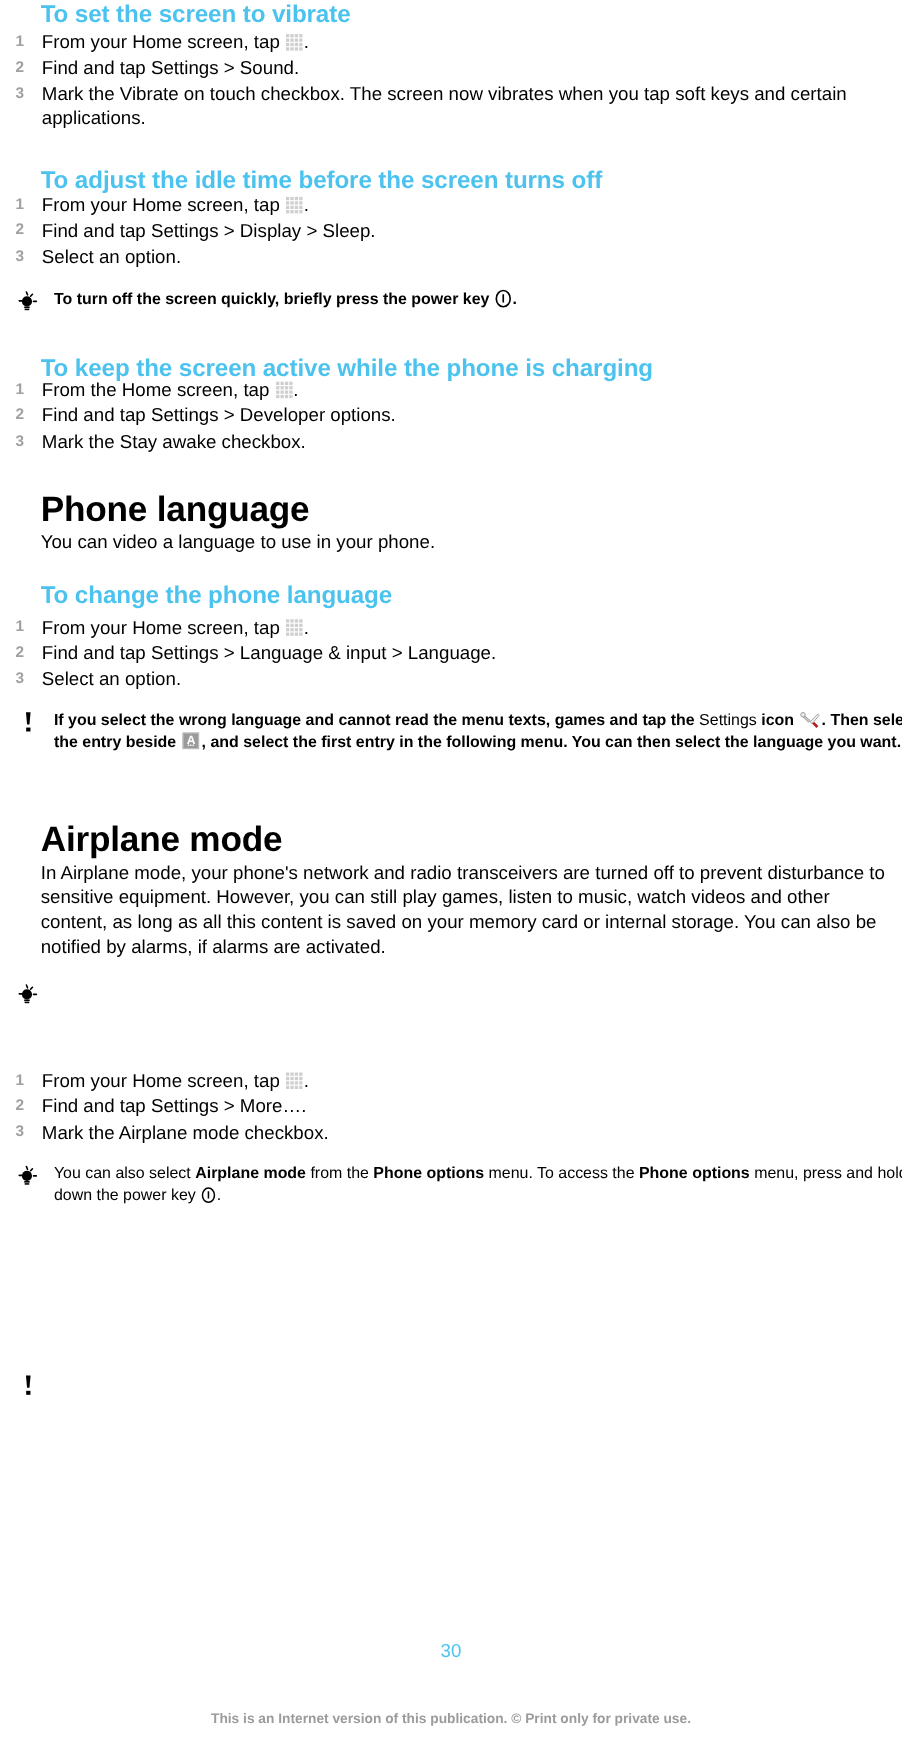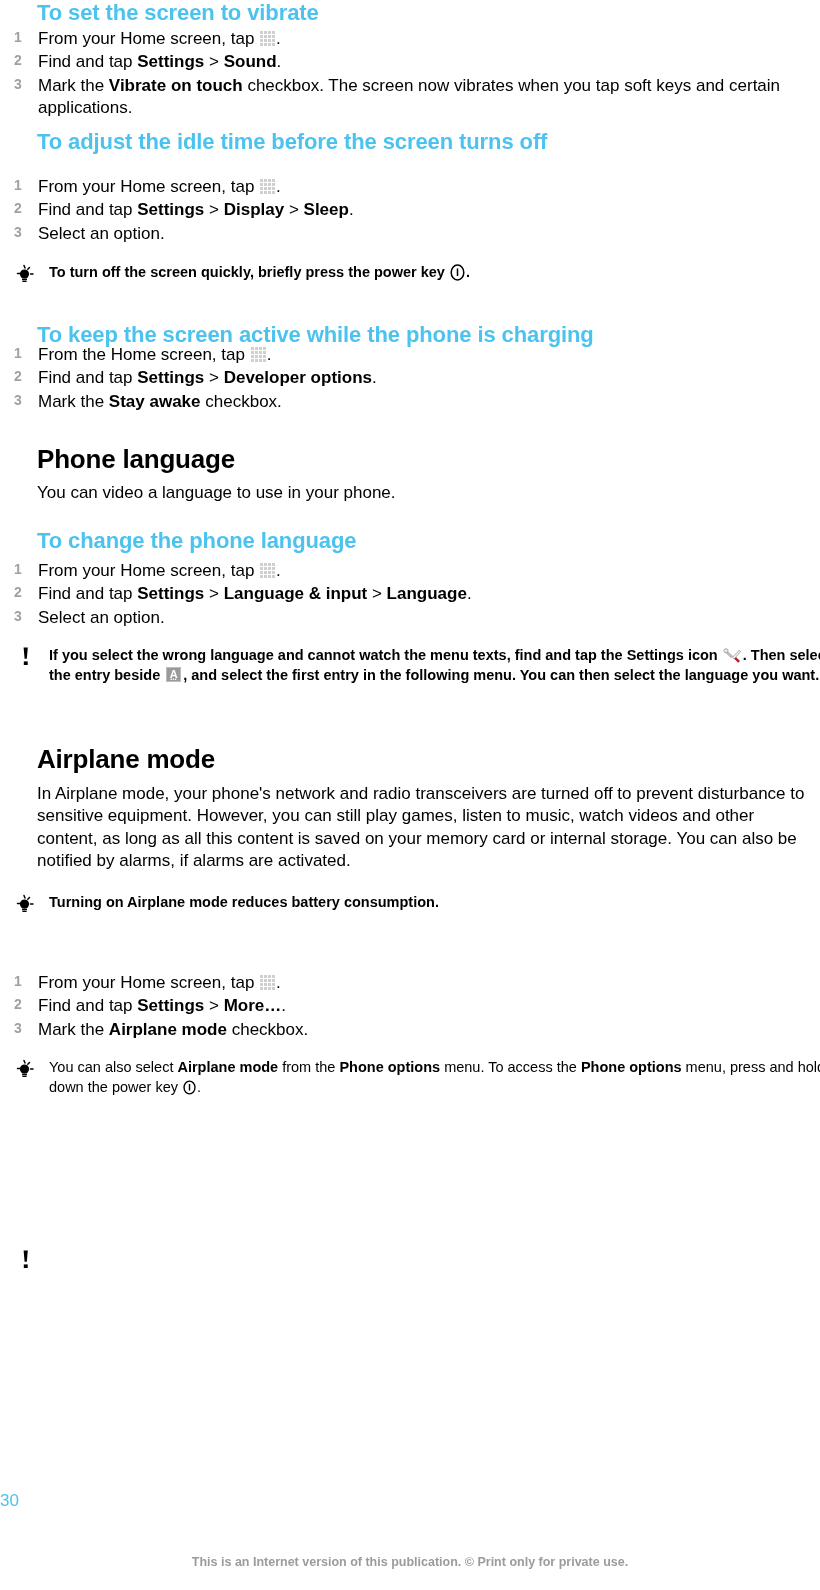--- a/index.html
+++ b/index.html
@@ -23,21 +23,21 @@
   }
   .content {
     position: absolute;
     left: 0;
     top: 0;
     width: 820px;
   }
 
   
   h2.section-title {
-    font-size: 26px;
+    font-size: 32px;
     font-weight: bold;
     color: #000;
     margin: 0;
     padding: 0;
     letter-spacing: -0.2px;
     line-height: 1.15;
   }
   h3.proc-title {
     font-size: 22px;
     font-weight: bold;
@@ -49,21 +49,21 @@
   }
 
   
   p.body-text {
     font-size: 17px;
     line-height: 1.32;
     margin: 0;
     padding: 0;
     color: #000;
   }
-  .b { font-weight: bold; }
+  .b { font-weight: normal; }
   .gt { font-weight: normal; }
 
   
   ol.steps {
     list-style: none;
     margin: 0;
     padding: 0;
   }
   ol.steps > li {
     position: relative;
@@ -161,21 +161,21 @@
     letter-spacing: 0.5px;
     color: #ffffff;
   }
 
   
   .page-number {
     position: absolute;
     left: 0;
     top: 1491px;
     width: 820px;
-    text-align: left;
+    text-align: center;
     font-size: 17px;
     color: #4cc3ef;
   }
   .footer-note {
     position: absolute;
     left: 0;
     top: 1555px;
     width: 820px;
     text-align: center;
     font-size: 12.5px;
@@ -200,21 +200,21 @@
     <li>
       <span class="num">2</span>
       <span>Find and tap </span><span class="b">Settings</span><span class="gt"> &gt; </span><span class="b">Sound</span><span>.</span>
     </li>
     <li>
       <span class="num">3</span>
       <span>Mark the </span><span class="b">Vibrate on touch</span><span> checkbox. The screen now vibrates when you tap soft keys and certain applications.</span>
     </li>
   </ol>
 
-  <div class="content" style="left:37px; top:129px; width:770px;">
+  <div class="content" style="left:37px; top:151px; width:770px;">
     <h3 class="proc-title">To adjust the idle time before the screen turns off</h3>
   </div>
 
   <ol class="steps" style="position:absolute; left:14px; top:176px; width:790px;">
     <li>
       <span class="num">1</span>
       <span>From your Home screen, tap </span><span class="ico ico-grid"><i style="left: 0px; top: 0px;"></i><i style="left: 4px; top: 0px;"></i><i style="left: 8px; top: 0px;"></i><i style="left: 12px; top: 0px;"></i><i style="left: 0px; top: 4px;"></i><i style="left: 4px; top: 4px;"></i><i style="left: 8px; top: 4px;"></i><i style="left: 12px; top: 4px;"></i><i style="left: 0px; top: 8px;"></i><i style="left: 4px; top: 8px;"></i><i style="left: 8px; top: 8px;"></i><i style="left: 12px; top: 8px;"></i><i style="left: 0px; top: 12px;"></i><i style="left: 4px; top: 12px;"></i><i style="left: 8px; top: 12px;"></i><i style="left: 12px; top: 12px;"></i></span><span>.</span>
     </li>
     <li>
       <span class="num">2</span>
@@ -291,21 +291,21 @@
     </li>
   </ol>
 
   <div class="callout note" style="position:absolute; left:12px; top:646px; width:790px;">
     <span class="callout-icon">
       <svg viewBox="0 0 16 20" width="16" height="20">
         <path d="M5.6 1.5 h4.2 l-1.0 11.2 h-2.2 Z" fill="#000"></path>
         <rect x="5.8" y="15.4" width="3.9" height="3.6" fill="#000"></rect>
       </svg>
     </span>
-    <span>If you select the wrong language and cannot watch the menu texts, find and tap the </span><span class="b">Settings</span><span> icon </span><span class="ico ico-wrench"><svg viewBox="0 0 19 17" width="19" height="17">
+    <span>If you select the wrong language and cannot read the menu texts, games and tap the </span><span class="b">Settings</span><span> icon </span><span class="ico ico-wrench"><svg viewBox="0 0 19 17" width="19" height="17">
           <g>
             <path d="M3 3.5 L9.5 9 L8 10.6 L2 4.6 Z" fill="#c9c9c9" stroke="#8c8c8c" stroke-width="0.7"></path>
             <circle cx="3" cy="3.8" r="2.1" fill="#e8e8e8" stroke="#8c8c8c" stroke-width="0.7"></circle>
             <path d="M16.5 3 L9.5 10.2 L11.2 12 L17.5 4.6 Z" fill="#efefef" stroke="#8c8c8c" stroke-width="0.7"></path>
             <path d="M11.2 11.8 L15.2 15.8 L17 14 L13.2 10.3 Z" fill="#b42025"></path>
           </g>
         </svg></span><span>. Then select the entry beside </span><span class="ico ico-keyA">A<span class="dots">•••</span></span><span>, and select the first entry in the following menu. You can then select the language you want.</span>
   </div>
 
   <div class="content" style="left:37px; top:745px; width:770px;">
@@ -322,21 +322,20 @@
           <line x1="11" y1="2.5" x2="12" y2="5"></line>
           <line x1="16.5" y1="4.5" x2="14.8" y2="6.3"></line>
           <line x1="4.5" y1="10.5" x2="7" y2="10.5"></line>
           <line x1="17.5" y1="11" x2="20" y2="11"></line>
         </g>
         <circle cx="11.5" cy="11" r="4.6" fill="#000"></circle>
         <rect x="9" y="15.6" width="5" height="1.5" fill="#000"></rect>
         <rect x="9.4" y="17.6" width="4.2" height="1.4" fill="#000"></rect>
       </svg>
     </span>
-    <span>Turning on Airplane mode reduces battery consumption.</span>
   </div>
 
 
   <ol class="steps" style="position:absolute; left:14px; top:972px; width:790px;">
     <li>
       <span class="num">1</span>
       <span>From your Home screen, tap </span><span class="ico ico-grid"><i style="left: 0px; top: 0px;"></i><i style="left: 4px; top: 0px;"></i><i style="left: 8px; top: 0px;"></i><i style="left: 12px; top: 0px;"></i><i style="left: 0px; top: 4px;"></i><i style="left: 4px; top: 4px;"></i><i style="left: 8px; top: 4px;"></i><i style="left: 12px; top: 4px;"></i><i style="left: 0px; top: 8px;"></i><i style="left: 4px; top: 8px;"></i><i style="left: 8px; top: 8px;"></i><i style="left: 12px; top: 8px;"></i><i style="left: 0px; top: 12px;"></i><i style="left: 4px; top: 12px;"></i><i style="left: 8px; top: 12px;"></i><i style="left: 12px; top: 12px;"></i></span><span>.</span>
     </li>
     <li>
       <span class="num">2</span>

